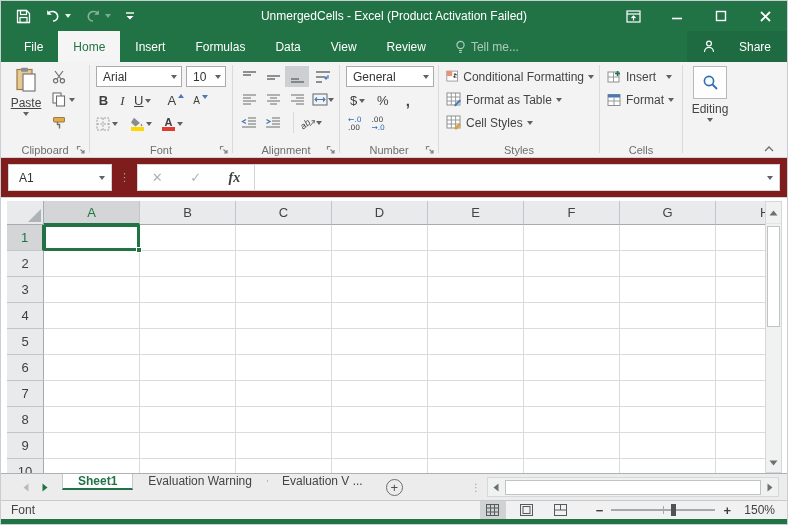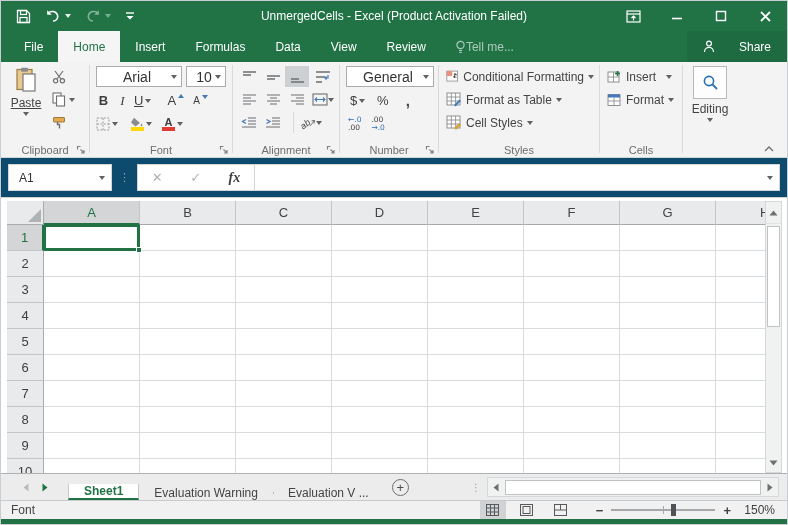--- a/index.html
+++ b/index.html
@@ -14,38 +14,38 @@
   .qat-btn svg { display:block; }
   .dim { opacity:.45; }
   .win-title { position:absolute; left:0; right:0; text-align:center; font-size:12px; color:#fff; pointer-events:none; }
   .win-controls { margin-left:auto; display:flex; height:100%; }
   .win-btn { width:44px; height:30px; display:flex; align-items:center; justify-content:center; }
   
   .menubar { height:31px; background:#217346; display:flex; align-items:flex-end; flex:0 0 auto; }
   .mtab { color:#fff; font-size:12px; padding:0 15px; height:31px; display:flex; align-items:center; }
   .mtab.first { margin-left:8px; }
   .mtab.active { background:#f5f5f5; color:#217346; }
-  .tellme { color:rgba(255,255,255,.62); display:flex; align-items:center; padding:0 14px; height:31px; }
+  .tellme { color:rgba(255,255,255,.62); display:flex; align-items:center; gap:5px; padding:0 14px; height:31px; }
   .share { margin-left:auto; color:#fff; display:flex; align-items:center; gap:23px; padding:0 16px; height:31px; background:#1e6a41; }
   
   .ribbon { height:96px; background:#f3f3f3; border-bottom:1px solid #d2d4d6; display:flex; flex:0 0 auto; position:relative; }
   .rgroup { position:relative; padding:3px 2px 15px 4px; }
   .rsep { width:1px; background:#d8dadc; margin:3px 0 4px 0; }
   .glabel { position:absolute; bottom:1px; left:0; right:0; text-align:center; font-size:11px; color:#6e6e6e; }
   .launcher { position:absolute; bottom:2px; right:3px; }
   .rrow { height:23px; display:flex; align-items:center; }
   .gbody { display:flex; }
   
   .paste-btn { width:42px; display:flex; flex-direction:column; align-items:center; padding-top:2px;text-decoration:underline; }
   .paste-btn .plabel { font-size:12px; color:#444; margin-top:3px; }
   .clip-col { display:flex; flex-direction:column; margin-left:2px; }
   .sbtn { height:23px; display:flex; align-items:center; gap:3px; padding:0 3px; }
   
   .combo { background:#fff; border:1px solid #ababab; height:21px; display:flex; align-items:center; padding:0 4px 0 6px; }
-  .combo .cval { flex:1; font-size:14px; color:#333;text-align:center; }
+  .combo .cval { flex:1; font-size:12px; color:#333; }
   .fname { width:86px; margin-left:2px; }
   .fsize { width:40px; margin-left:4px; }
   .fbtn { min-width:19px; height:21px; display:flex; align-items:center; justify-content:center; gap:2px; padding:0 2px; color:#3f3f3f; }
   .bold { font-weight:bold; font-size:13px; }
   .italic { font-style:italic; font-family:"Liberation Serif",serif; font-size:13px; }
   .under { text-decoration:underline; font-size:13px; }
   .grow-a { font-size:13px; }
   .shrink-a { font-size:10px; }
   .tri-up { width:0;height:0;border-left:3px solid transparent;border-right:3px solid transparent;border-bottom:4px solid #4579b8; }
   .tri-dn { width:0;height:0;border-left:3px solid transparent;border-right:3px solid transparent;border-top:4px solid #4579b8; }
@@ -60,21 +60,21 @@
   .decicon .bl { color:#2f6fba; }
   .numsym { font-size:13px; color:#3f3f3f; }
   
   .rowbtn { height:23px; display:flex; align-items:center; gap:4px; padding:0 3px; white-space:nowrap; color:#444; }
   
   .edit-group { display:flex; flex-direction:column; align-items:center; padding-top:4px; }
   .edit-box { width:34px; height:33px; border:1px solid #b6b9bb; background:#fdfdfd; display:flex; align-items:center; justify-content:center; }
   .edit-label { margin-top:3px; color:#444; }
   .collapse { position:absolute; right:12px; bottom:4px; }
   
-  .formulabar { height:40px; background:#0c4a6e; border-bottom:1px solid #d0d2d4; display:flex; align-items:center; flex:0 0 auto; position:relative; }
+  .formulabar { height:40px; background:#7f1d1d; border-bottom:1px solid #d0d2d4; display:flex; align-items:center; flex:0 0 auto; position:relative; }
   .namebox { width:104px; height:27px; background:#fff; border:1px solid #d2d4d6; margin-left:7px; display:flex; align-items:center; padding:0 6px 0 10px; }
   .namebox .nval { flex:1; color:#333; }
   .fdots { color:#9a9da0; font-size:11px; letter-spacing:0; margin:0 7px; }
   .fbuttons { width:118px; height:27px; background:#fff; border:1px solid #d2d4d6; display:flex; align-items:center; justify-content:space-around; }
   .fx-x { color:#b0b3b5; font-size:13px; }
   .fx-check { color:#b0b3b5; font-size:13px; }
   .fx-fx { color:#3d3d3d; font-style:italic; font-family:"Liberation Serif",serif; font-size:14px; font-weight:bold; }
   .finput { flex:1; height:27px; background:#fff; border:1px solid #d2d4d6; border-left:none; margin-right:7px; display:flex; align-items:center; justify-content:flex-end; padding-right:6px; }
   
   .gridarea { flex:1; position:relative; background:#fff; overflow:hidden; padding-left:6px; padding-top:3px; }
@@ -93,21 +93,21 @@
   .gcell.last { flex:1; border-right:none; }
   .gcell.selcell { position:relative; box-shadow:inset 0 0 0 2px #217346; border-right-color:#217346; border-bottom-color:#217346; }
   .gcell.selcell .handle { position:absolute; right:-3px; bottom:-3px; width:6px; height:6px; background:#217346; border:1px solid #fff; z-index:2; }
   .vscroll { position:absolute; top:3px; right:5px; bottom:0; width:17px; background:#f0f1f1; border:1px solid #d5d8da; display:flex; flex-direction:column; align-items:center; }
   .vs-up { height:22px; display:flex; align-items:center; justify-content:center; width:100%; border-bottom:1px solid #e2e4e6;}
   .vs-thumb { width:13px; height:101px; background:#fff; border:1px solid #c0c3c5; margin-top:2px; }
   .vs-down { margin-top:auto; height:19px; display:flex; align-items:center; justify-content:center; width:100%; }
   
   .sheetbar { height:27px; background:#ececec; border-top:1px solid #aeb1b3; display:flex; align-items:stretch; flex:0 0 auto; }
   .snav { display:flex; align-items:center; padding-left:22px; gap:13px; }
-  .stabs { display:flex; margin-left:20px; align-items:flex-end; }
+  .stabs { display:flex; margin-left:14px; align-items:flex-start; }
   .stab { display:flex; align-items:center; padding:0 15px; color:#444; position:relative; }
   .stab.active { background:#fff; color:#217346; font-weight:bold; border-bottom:2px solid #217346; border-left:1px solid #c6c9cb; border-right:1px solid #c6c9cb; }
   .stab.inactive + .stab.inactive::before { content:""; position:absolute; left:0; top:6px; bottom:6px; width:1px; background:#b4b7b9; }
   .addsheet { display:flex; align-items:center; margin-left:8px; }
   .addsheet .pcircle { width:17px; height:17px; border-radius:50%; border:1px solid #6a6e70; display:flex; align-items:center; justify-content:center; color:#4a4e50; font-size:13px; line-height:1; }
   .sdots { display:flex; align-items:center; color:#9a9da0; margin-left:auto; margin-right:6px; font-size:10px; }
   .hscroll { width:292px; flex:0 0 auto; margin:3px 8px 3px 0; background:#f0f1f1; border:1px solid #d5d8da; display:flex; align-items:center; }
   .hs-btn { width:16px; height:100%; display:flex; align-items:center; justify-content:center; }
   .hs-thumb { flex:1; height:15px; background:#fff; border:1px solid #c0c3c5; margin:0 1px; }
   

